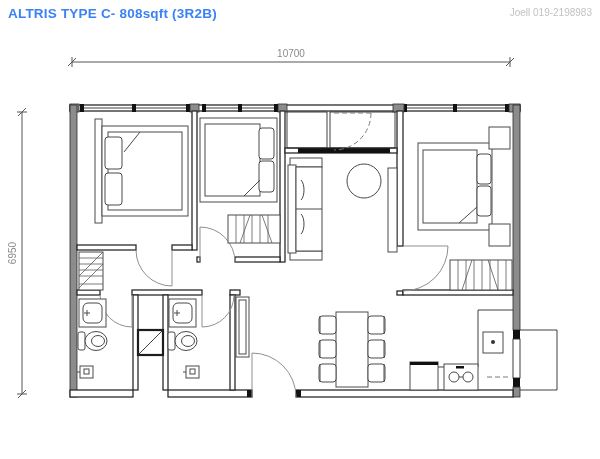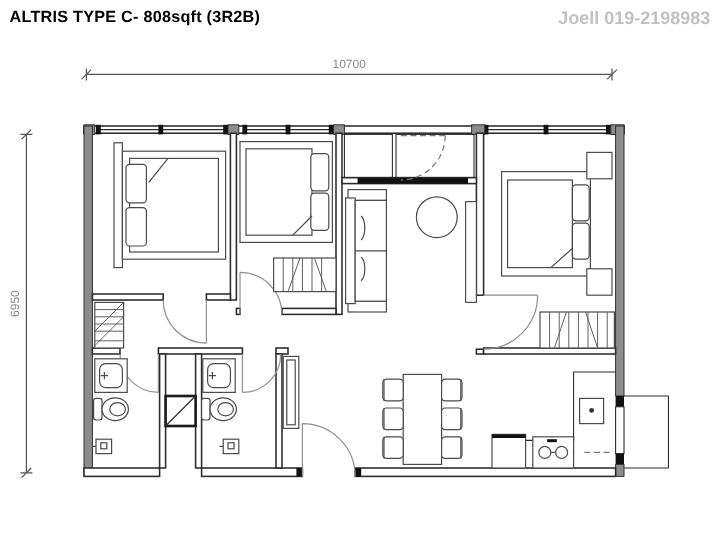--- a/index.html
+++ b/index.html
@@ -1,20 +1,20 @@
 <!DOCTYPE html>
 <html><head>
 <meta charset="utf-8">
 <style>
   html,body{margin:0;padding:0;background:#fff;}
   .page{position:relative;width:600px;height:459px;background:#ffffff;overflow:hidden;
         font-family:"Liberation Sans",sans-serif;}
-  .title{position:absolute;left:8px;top:6px;font-size:13.5px;font-weight:bold;color:#000000;
+  .title{position:absolute;left:8px;top:6px;font-size:13.5px;font-weight:bold;color:#3b82f6;
          letter-spacing:.2px;}
-  .agent{position:absolute;right:8px;top:7px;font-size:15px;font-weight:bold;color:#c2c2c2;}
+  .agent{position:absolute;right:8px;top:7px;font-size:10px;font-weight:normal;color:#c2c2c2;}
   svg{position:absolute;left:0;top:0;}
   .wall{fill:#ffffff;stroke:#2b2b2b;stroke-width:1.3;}
   .wallfill{fill:#8c8c8c;stroke:#2b2b2b;stroke-width:.8;}
   .blk{fill:#111;stroke:none;}
   .thin{fill:none;stroke:#2b2b2b;stroke-width:.9;}
   .furn{fill:#ffffff;stroke:#4a4a4a;stroke-width:1;}
   .furnl{fill:none;stroke:#4a4a4a;stroke-width:1;}
   .hatch{fill:none;stroke:#5a5a5a;stroke-width:.8;}
   .arc{fill:none;stroke:#8f8f8f;stroke-width:1;}
   .dash{fill:none;stroke:#7a7a7a;stroke-width:1;stroke-dasharray:5 3;}

